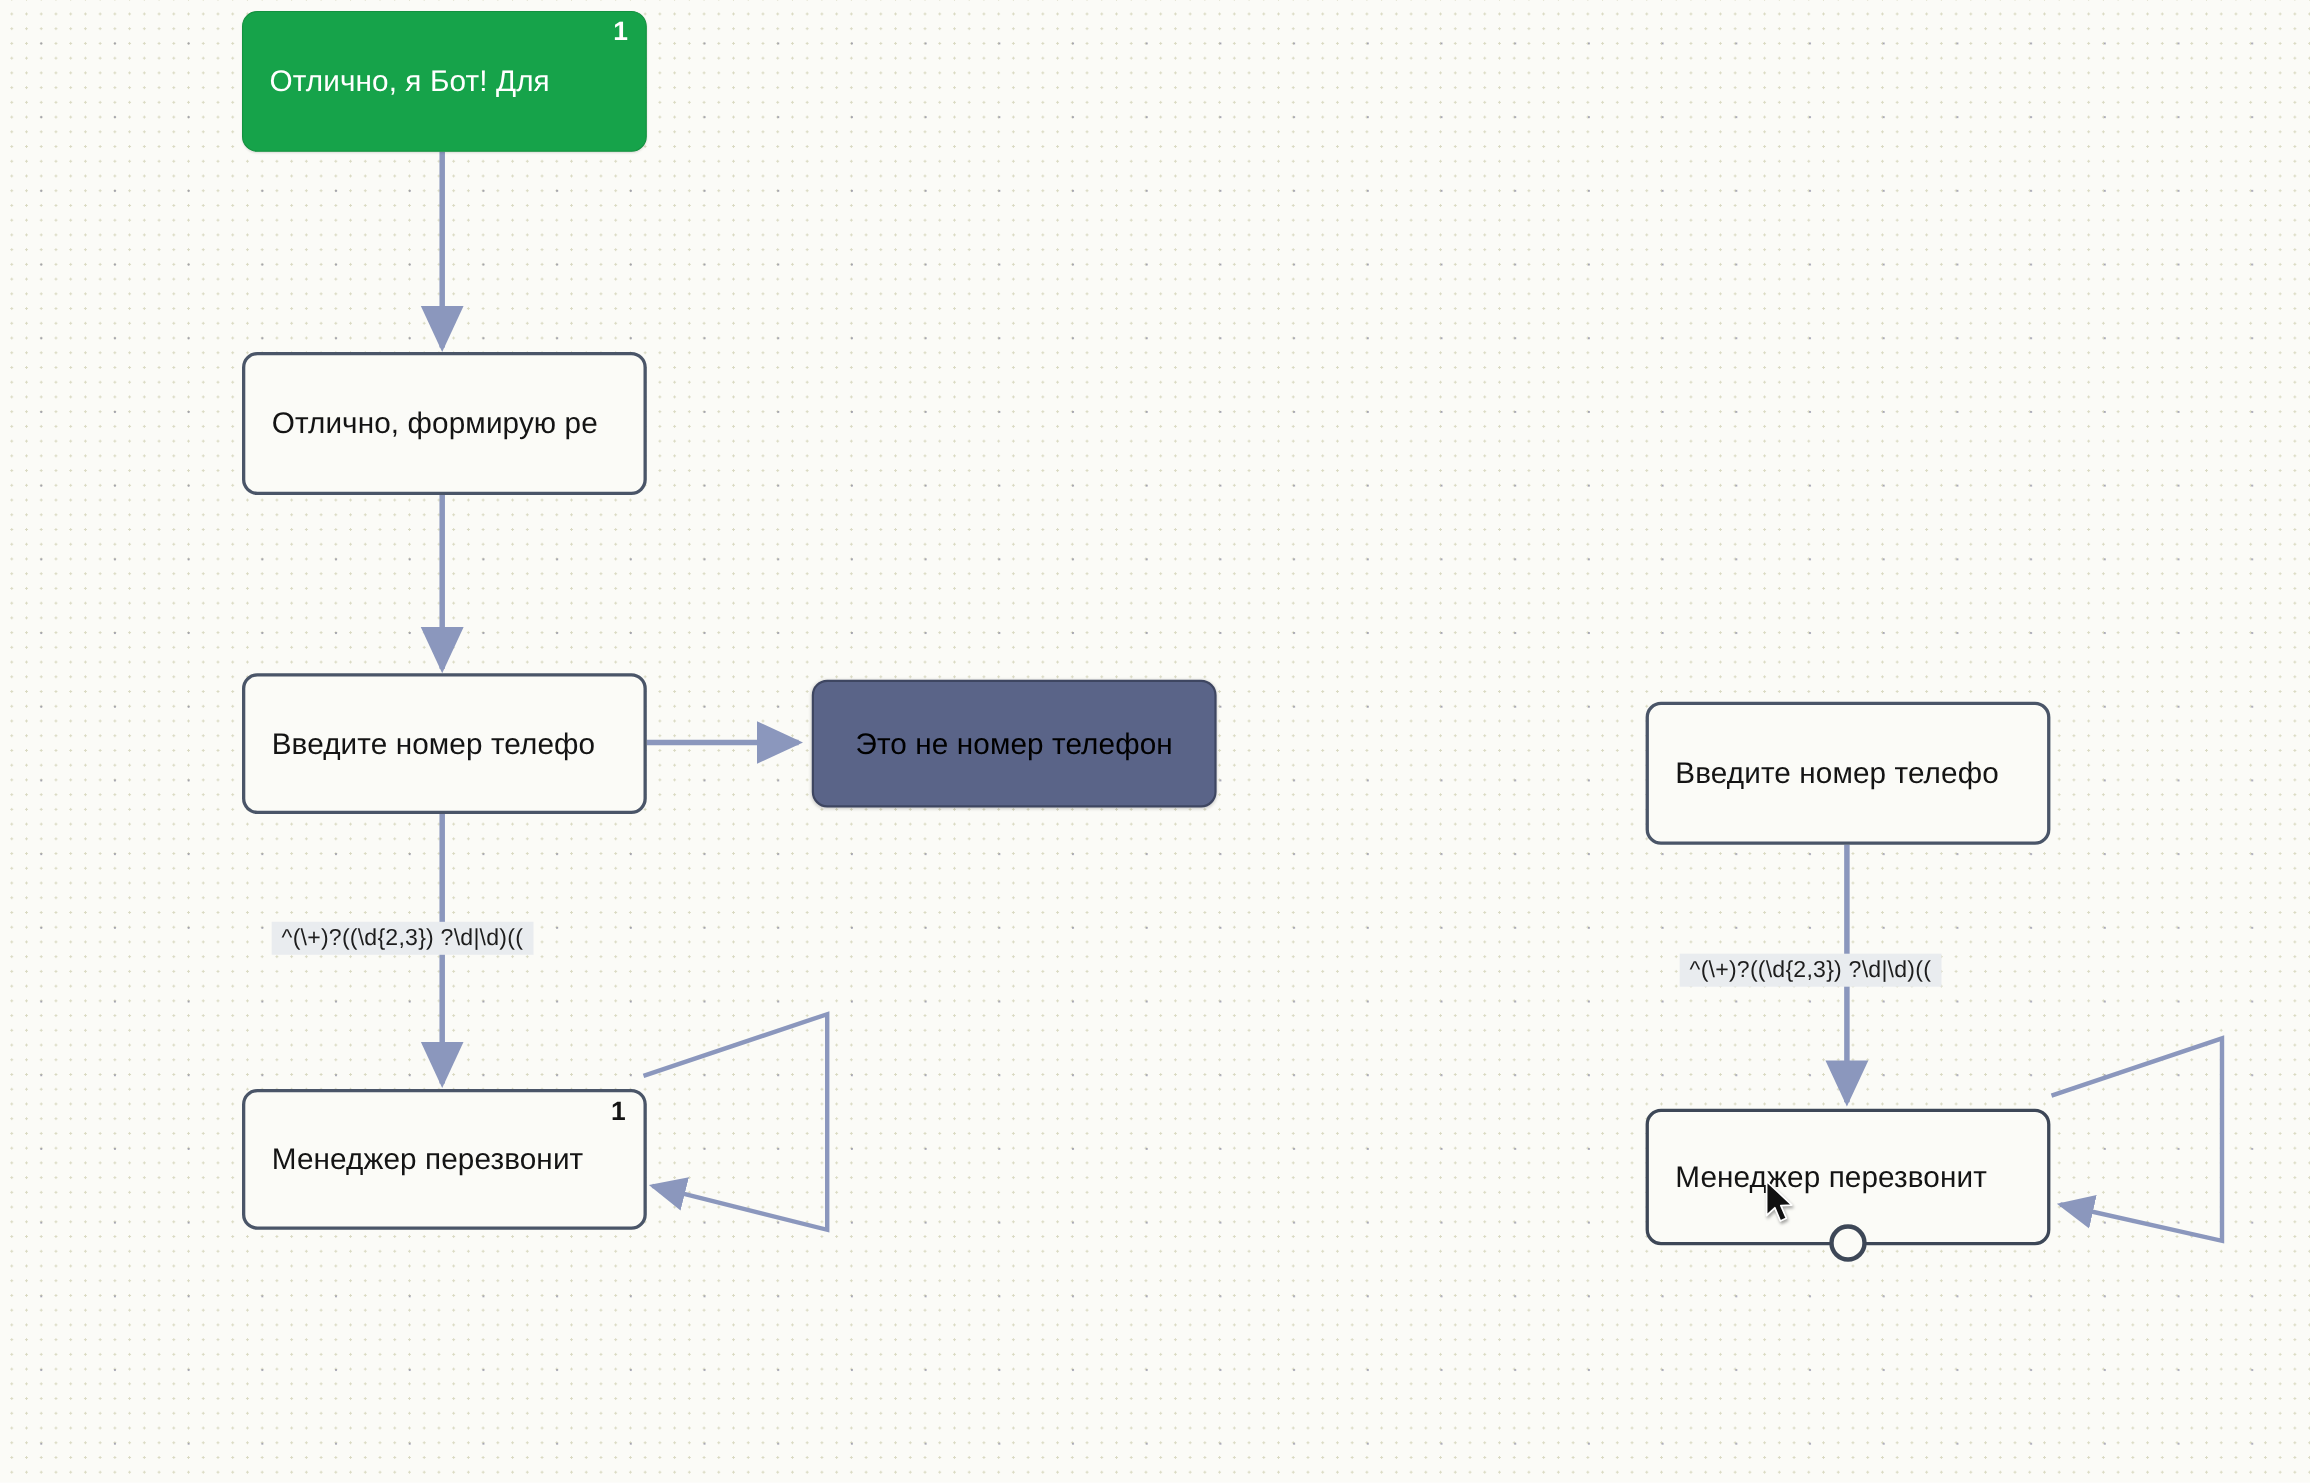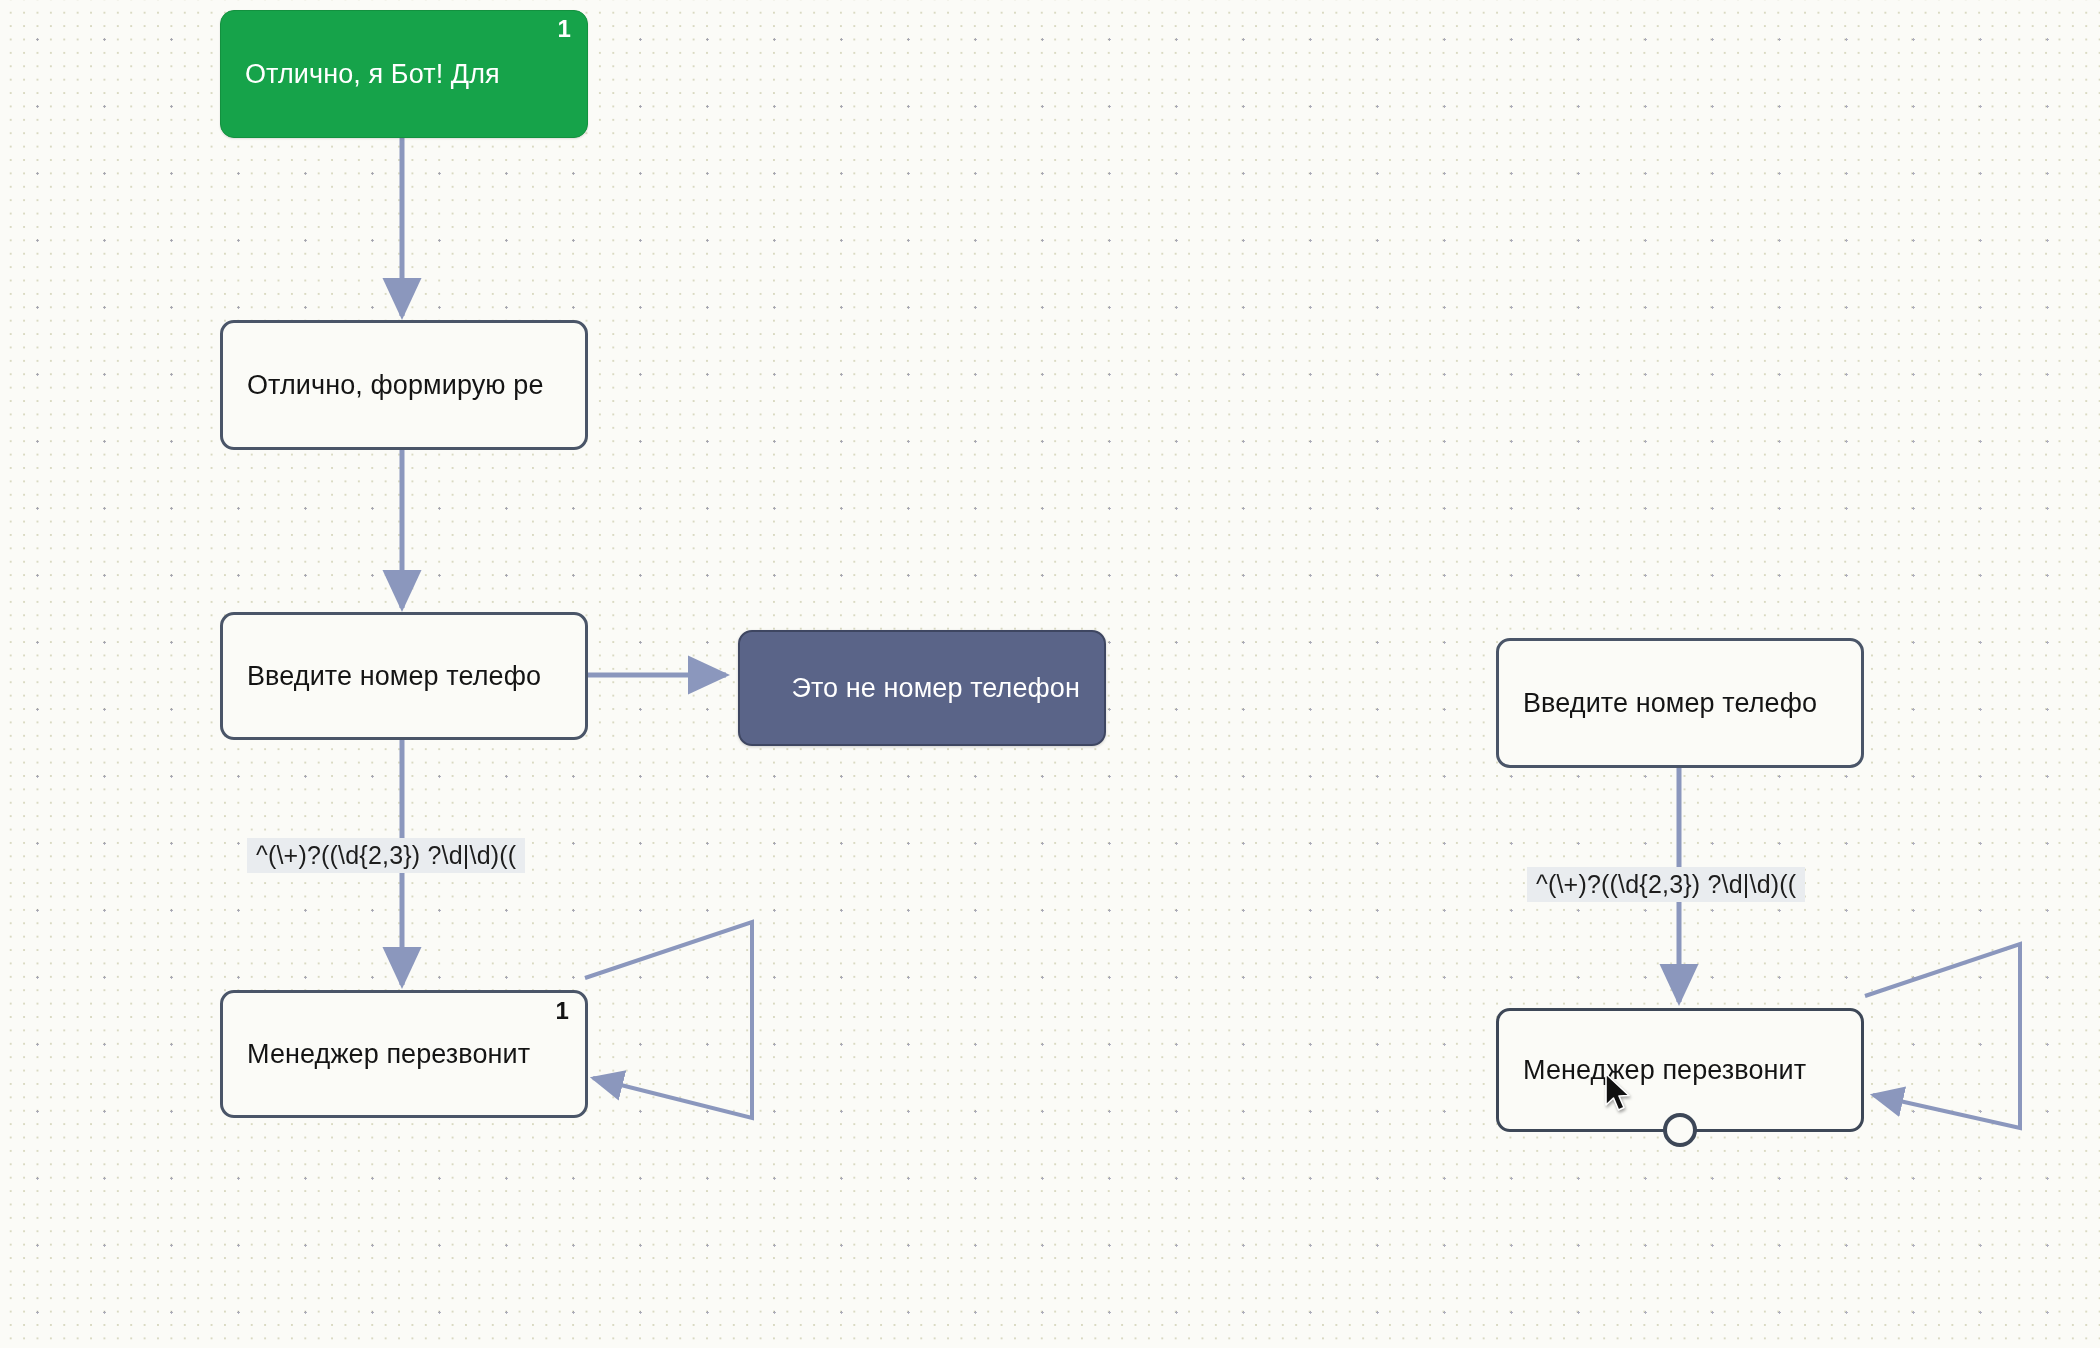--- a/index.html
+++ b/index.html
@@ -61,43 +61,42 @@
     align-items: center;
   }
 
   .node.selected-soft {
     border: 3px solid #3d4757;
   }
 
   .node.dark {
     background: #5a6488;
     border: 2px solid #3e4661;
-    color: #ffffff;
-    justify-content: flex-end;
+    color: #000000;
+    justify-content: center;
     box-shadow: 0 1px 3px rgba(0,0,0,0.18);
-    margin-top: 12px;
   }
 
   .badge {
     position: absolute;
     top: 6px;
     right: 16px;
     font-size: 24px;
     font-weight: bold;
     line-height: 1;
   }
 
   .badge.onlight { color: #141414; }
   .badge.ondark  { color: #ffffff; }
 
   .edge-label {
     position: absolute;
     background: #e9ecef;
     color: #1d1d1d;
-    font-size: 25px;
+    font-size: 21px;
     padding: 3px 9px;
     white-space: nowrap;
     letter-spacing: 0.2px;
   }
 
   .handle-circle {
     position: absolute;
     width: 34px;
     height: 34px;
     border: 4px solid #3d4757;

